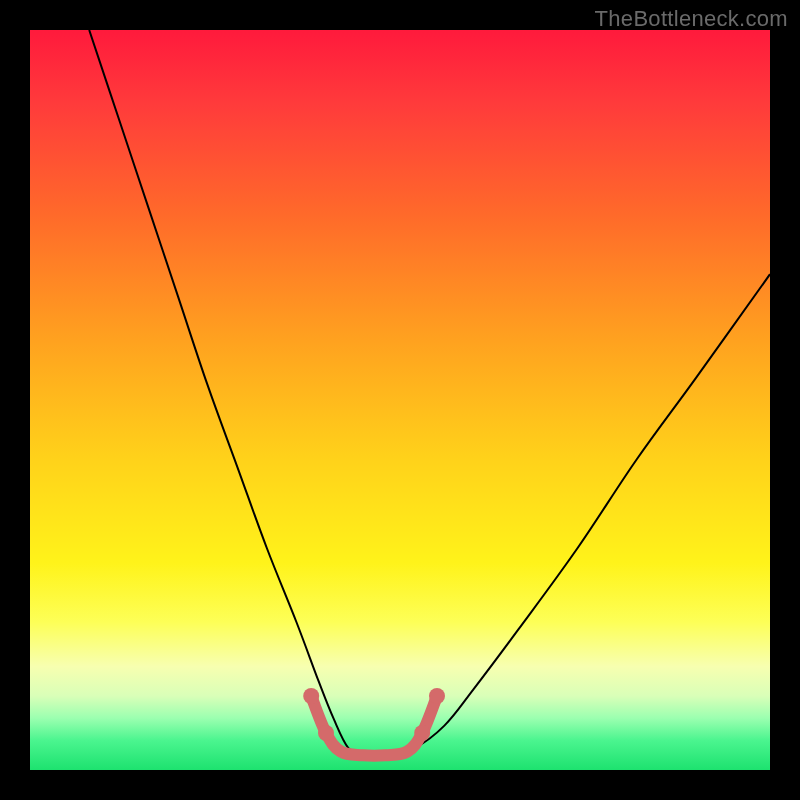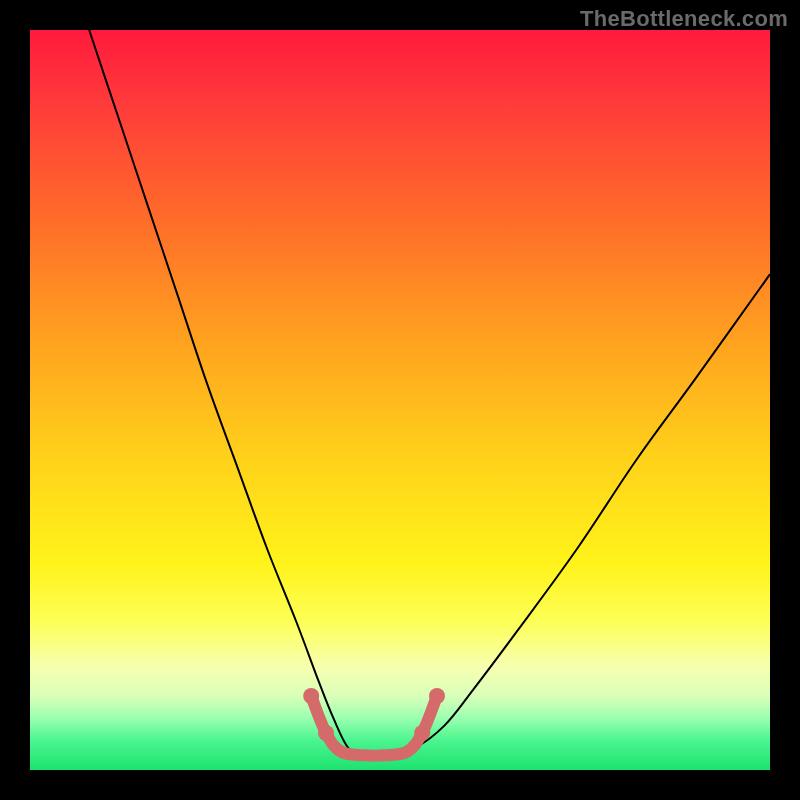--- a/index.html
+++ b/index.html
@@ -26,21 +26,21 @@
     width: 740px;
     height: 740px;
     overflow: hidden;
   }
   .watermark {
     position: absolute;
     top: 6px;
     right: 12px;
     color: #6a6a6a;
     font-size: 22px;
-    font-weight: 700;
+    font-weight: 400;
     letter-spacing: 0.3px;
     z-index: 10;
   }
   svg.curve-layer {
     position: absolute;
     left: 0;
     top: 0;
     width: 740px;
     height: 740px;
   }

